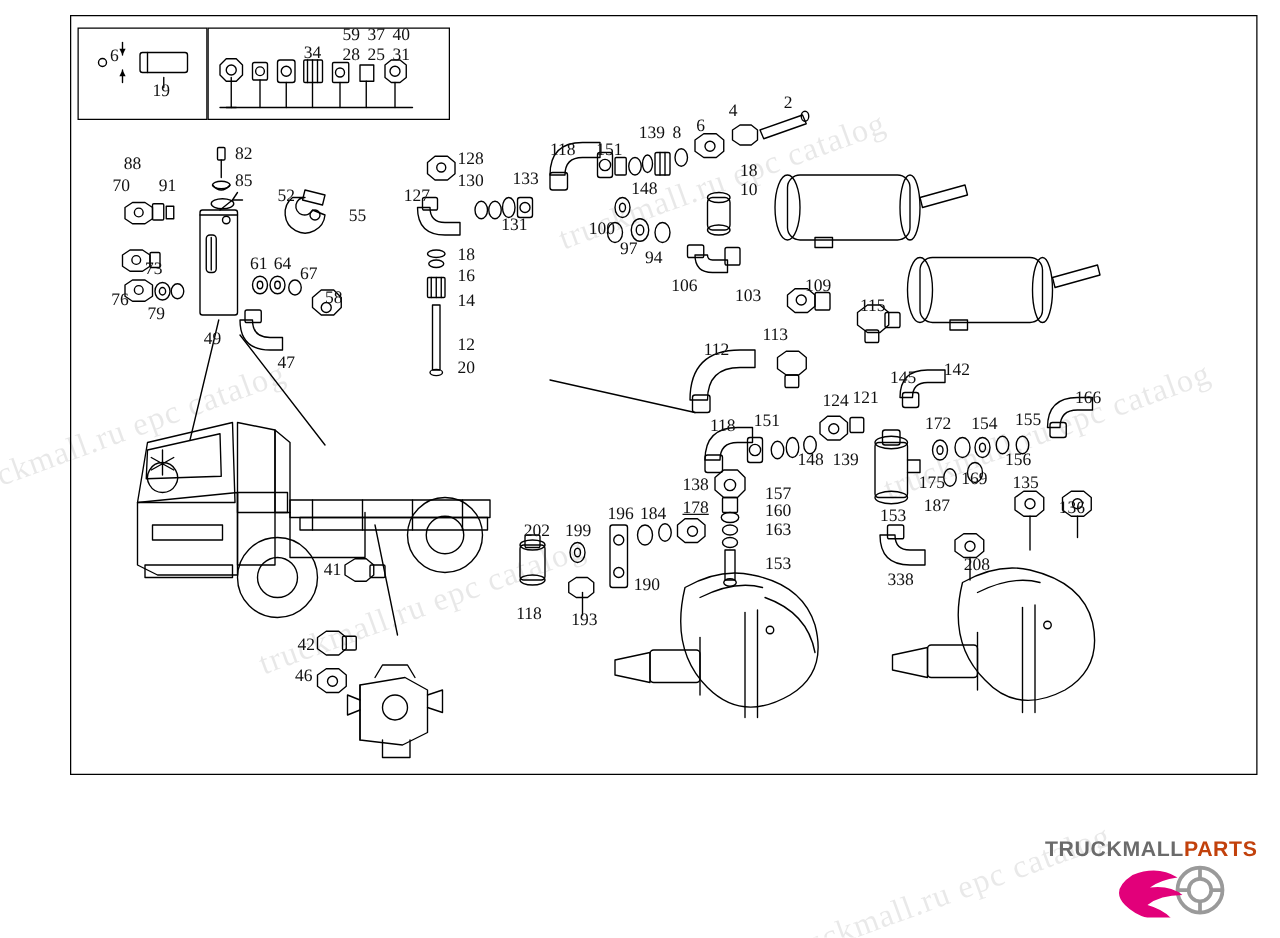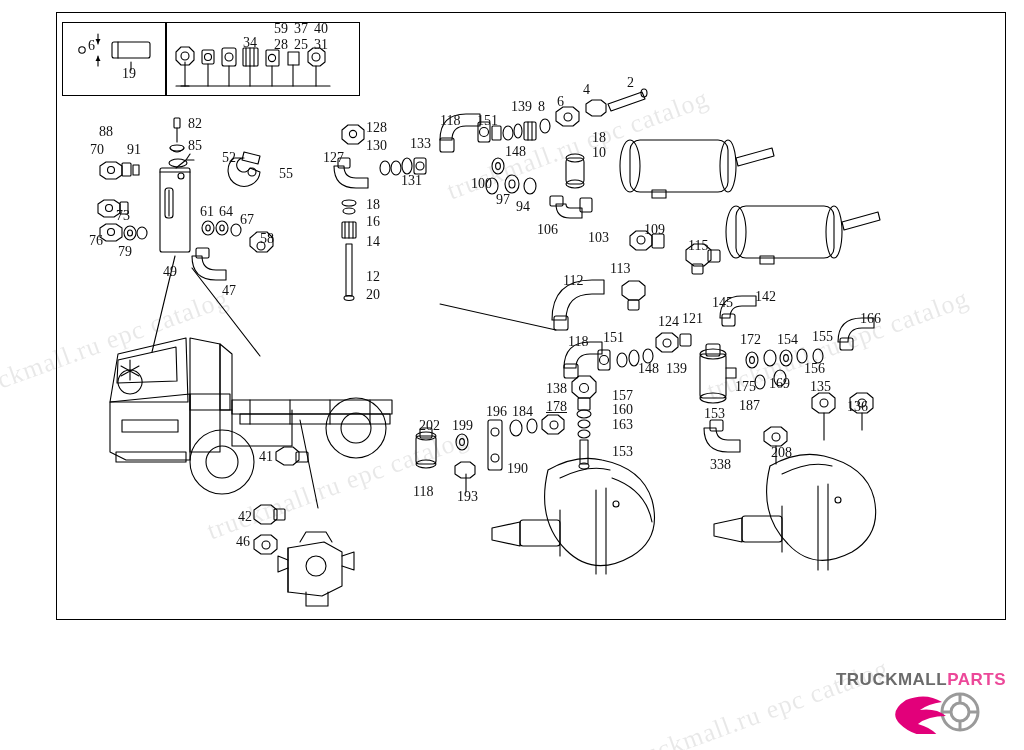--- a/index.html
+++ b/index.html
@@ -69,21 +69,21 @@
   .brand-text {
     position: absolute;
     right: 4px;
     top: 0px;
     font-family: "Liberation Sans", sans-serif;
     font-size: 17px;
     font-weight: bold;
     letter-spacing: 0.5px;
     color: #6b6b6b;
   }
-  .brand-text .pink { color: #ec4899; }
+  .brand-text .pink { color: #c2410c; }
   .logo-wrap {
     position: absolute;
     right: 4px;
     top: 20px;
     width: 172px;
     height: 44px;
   }
 </style>
 </head>
 <body>

